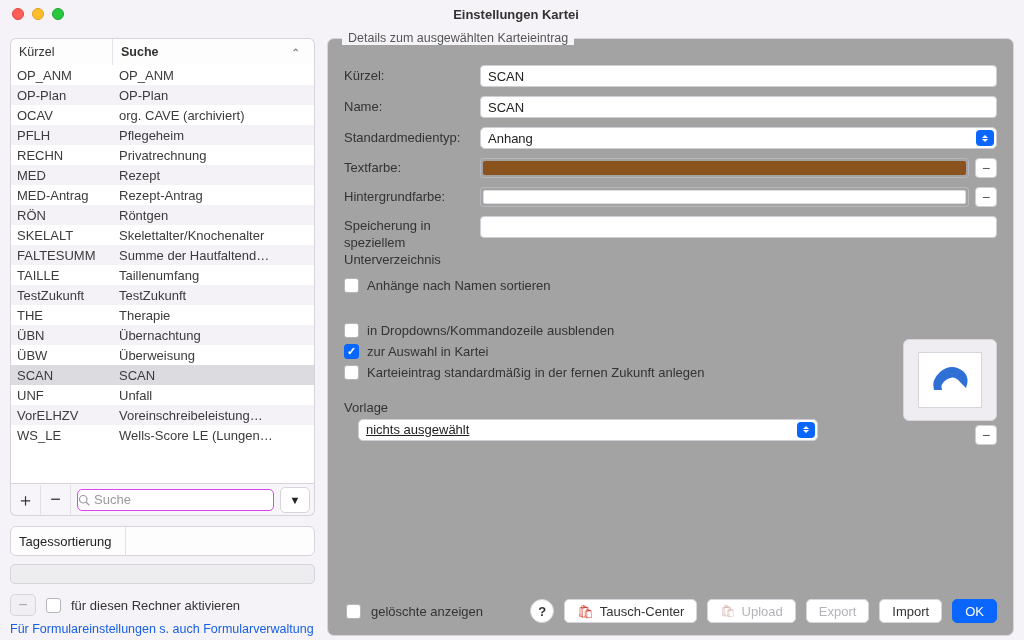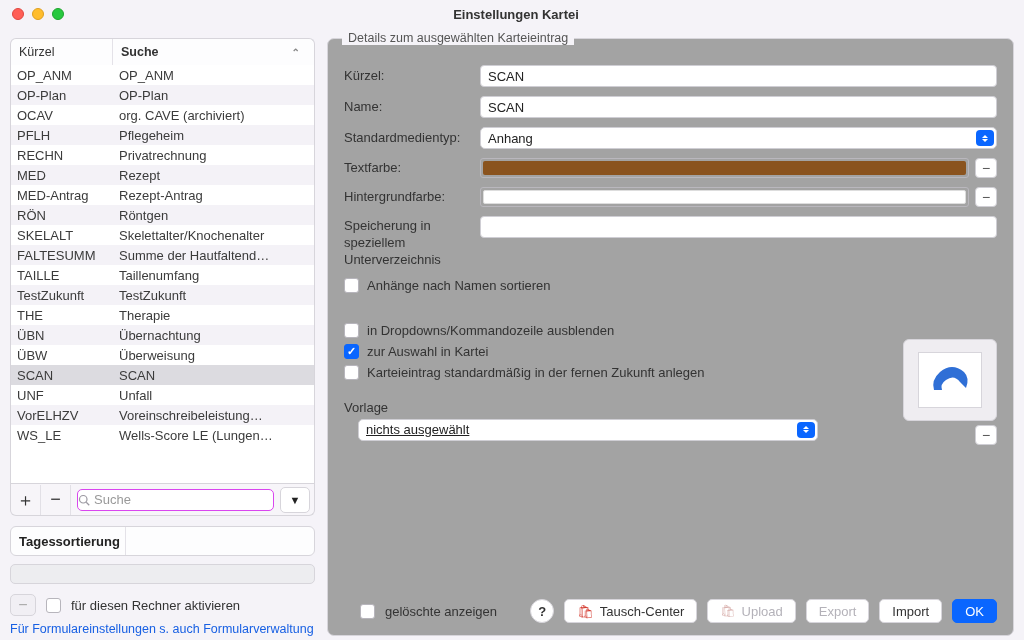--- a/index.html
+++ b/index.html
@@ -24,21 +24,21 @@
   .row { display:flex; height:20px; align-items:center; font-size:13px; color:#3b3b3b; }
   .row:nth-child(even){ background:#f4f2f7; }
   .row.sel { background:#dcdbe0; }
   .cell.k { width:102px; padding-left:6px; white-space:nowrap; overflow:hidden; text-overflow:ellipsis;}
   .cell.n { flex:1; padding-left:6px; white-space:nowrap; overflow:hidden; text-overflow:ellipsis; padding-right:6px;}
   .listtools { display:flex; align-items:center; border:1px solid #d7d5db; border-top:none; background:#f7f5f9; height:32px; border-radius:0 0 6px 6px; }
   .sqbtn { width:30px; height:30px; display:flex; align-items:center; justify-content:center; font-size:18px; color:#333; border-right:1px solid #e2e0e6; }
   .search { flex:1; margin:0 6px; height:22px; border:1px solid #d946ef; border-radius:5px; background:#fff; display:flex; align-items:center; padding:0 0; color:#999; }
   .search svg{margin-right:4px;}
   .filterbtn { width:30px; height:26px; margin-right:4px; border:1px solid #d7d5db; border-radius:5px; background:#fff; display:flex; align-items:center; justify-content:center; font-size:11px;}
-  .sortrow { margin-top:10px; height:30px; border:1px solid #d7d5db; border-radius:6px; background:#fdfdfe; display:flex; align-items:center;font-weight:bold; }
+  .sortrow { margin-top:10px; height:30px; border:1px solid #d7d5db; border-radius:6px; background:#fdfdfe; display:flex; align-items:center; }
   .sortrow .lbl{ width:115px; padding-left:8px; border-right:1px solid #e4e2e8; height:100%; display:flex; align-items:center;}
   .blankrow { margin-top:8px; height:20px; border:1px solid #d7d5db; border-radius:5px; background:#ededf0; }
   .activaterow { margin-top:10px; display:flex; align-items:center; gap:10px; }
   .minisq { width:26px; height:22px; border:1px solid #d7d5db; border-radius:5px; background:#f1eff4; display:flex; align-items:center; justify-content:center; color:#aaa; font-size:16px;}
   .chk { width:15px; height:15px; border:1px solid #b7b5bc; border-radius:3px; background:#fff; display:inline-flex; align-items:center; justify-content:center; }
   .chk.checked { background:#0a66ff; border-color:#0a66ff; }
   .chk.checked::after{content:"✓"; color:#fff; font-size:11px; font-weight:700;}
   .linkrow { margin-top:6px; color:#1860e3; font-size:12.5px; }
   
   .rightcol { flex:1; display:flex; flex-direction:column; }
@@ -269,21 +269,21 @@
           <div class="thumb">
             <div class="thumbinner">
               <svg width="44" height="40" viewBox="0 0 44 40">
                 <path d="M6 30 Q3 20 12 12 Q24 2 36 12 Q42 18 38 28 L32 22 Q26 14 18 20 Q12 24 14 30 Z" fill="#2f6fd6"></path>
               </svg>
             </div>
           </div>
           <div class="thumbminus">−</div>
         </div>
 
-        <div class="bottombar" style="position:absolute; left:26px; right:10px; bottom:8px;">
+        <div class="bottombar" style="position:absolute; left:12px; right:10px; bottom:8px;">
           <span class="chk"></span>
           <span class="rrlabel">gelöschte anzeigen</span>
           <div class="spacer"></div>
           <div class="btn round">?</div>
           <div class="btn">
               <span class="redglyph">🛍</span>
               <span>Tausch-Center</span>
             </div>
           <div class="btn disabled">
               <span class="uploadglyph">🛍</span>

